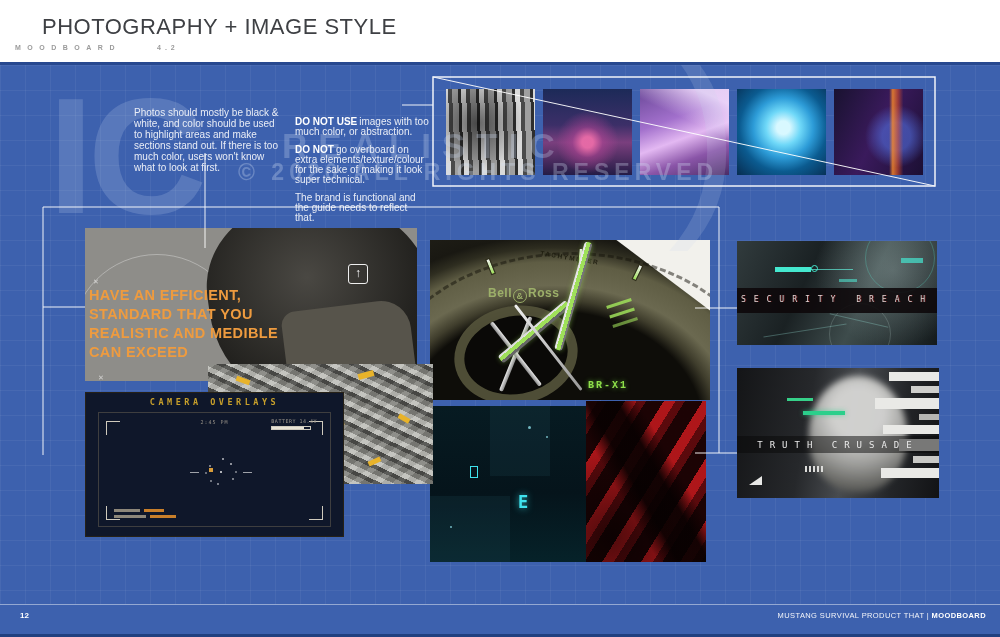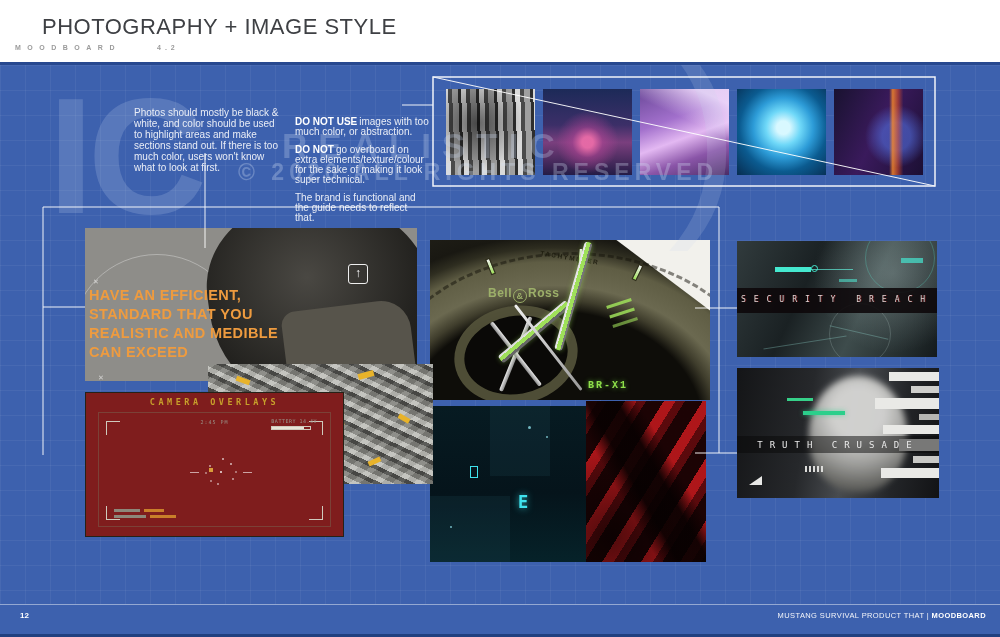--- a/index.html
+++ b/index.html
@@ -81,21 +81,21 @@
       #8f908c; }
   .yd { position:absolute; background:#e8b32a; }
   .yd:nth-child(1){ left:28px;  top:14px; width:14px; height:5px; transform:rotate(20deg); }
   .yd:nth-child(2){ left:150px; top:8px;  width:16px; height:6px; transform:rotate(-15deg); }
   .yd:nth-child(3){ left:190px; top:52px; width:12px; height:5px; transform:rotate(30deg); }
   .yd:nth-child(4){ left:118px; top:55px; width:18px; height:7px; transform:rotate(-8deg); }
   .yd:nth-child(5){ left:55px;  top:88px; width:15px; height:6px; transform:rotate(12deg); }
   .yd:nth-child(6){ left:160px; top:95px; width:13px; height:5px; transform:rotate(-25deg); }
 
   
-  #img-camera { position:absolute; left:85px; top:392px; width:259px; height:145px; background:#7f1d1d;
+  #img-camera { position:absolute; left:85px; top:392px; width:259px; height:145px; background:#0f172a;
       border:1px solid #262117; z-index:3; overflow:hidden; font-family:"DejaVu Sans Mono", monospace; }
   #cam-title { position:absolute; left:0; right:0; top:4px; text-align:center; color:#c79f2b;
       font-size:8.5px; font-weight:700; letter-spacing:3.5px; }
   #cam-frame { position:absolute; left:12px; top:19px; right:12px; bottom:9px; border:1px solid rgba(120,110,88,0.45); }
   .cb { position:absolute; width:14px; height:14px; }
   #cb-tl { left:20px; top:28px;    border-left:1.5px solid #cfcabd; border-top:1.5px solid #cfcabd; }
   #cb-tr { right:20px; top:28px;   border-right:1.5px solid #cfcabd; border-top:1.5px solid #cfcabd; }
   #cb-bl { left:20px; bottom:16px; border-left:1.5px solid #cfcabd; border-bottom:1.5px solid #cfcabd; }
   #cb-br { right:20px; bottom:16px;border-right:1.5px solid #cfcabd; border-bottom:1.5px solid #cfcabd; }
   #cam-time { position:absolute; left:0; right:0; top:26px; text-align:center; color:#9a948a; font-size:5px; letter-spacing:1px; }
@@ -164,21 +164,21 @@
 
   
   #img-red { position:absolute; left:586px; top:401px; width:120px; height:161px; z-index:1; overflow:hidden;
       background:
       linear-gradient(60deg, transparent 34%, rgba(8,1,1,0.9) 44%, rgba(8,1,1,0.92) 58%, transparent 68%),
       repeating-linear-gradient(122deg, rgba(190,24,28,0.9) 0 10px, rgba(96,10,13,0.92) 10px 18px, rgba(28,3,4,0.95) 18px 33px),
       #1c0405; }
   #red-shade { position:absolute; inset:0; background:radial-gradient(circle at 20% 85%, rgba(0,0,0,0.55), transparent 55%); }
 
   
-  #img-security { position:absolute; left:737px; top:241px; width:200px; height:116px; z-index:1; overflow:hidden;
+  #img-security { position:absolute; left:737px; top:241px; width:200px; height:104px; z-index:1; overflow:hidden;
       background:
       radial-gradient(circle at 78% 28%, rgba(185,205,205,0.3), transparent 45%),
       linear-gradient(115deg,#313b3d 0%, #1a2123 35%, #3e4c4c 62%, #141a1c 100%); }
   .sec-circle { position:absolute; border:1px solid rgba(90,230,210,0.28); border-radius:50%; }
   #sc-1 { left:128px; top:-18px; width:70px; height:70px; }
   #sc-2 { left:92px; top:62px; width:62px; height:62px; border-color:rgba(200,225,222,0.2); }
   #sec-bar  { position:absolute; left:38px; top:26px; width:36px; height:5px; background:#45e8cf; }
   #sec-line { position:absolute; left:38px; top:28px; width:78px; height:1px; background:rgba(95,235,215,0.7); }
   #sec-knob { position:absolute; left:74px; top:24px; width:7px; height:7px; border:1px solid #45e8cf; border-radius:50%; }
   #sec-dash1 { position:absolute; left:102px; top:38px; width:18px; height:3px; background:rgba(80,225,205,0.6); }

